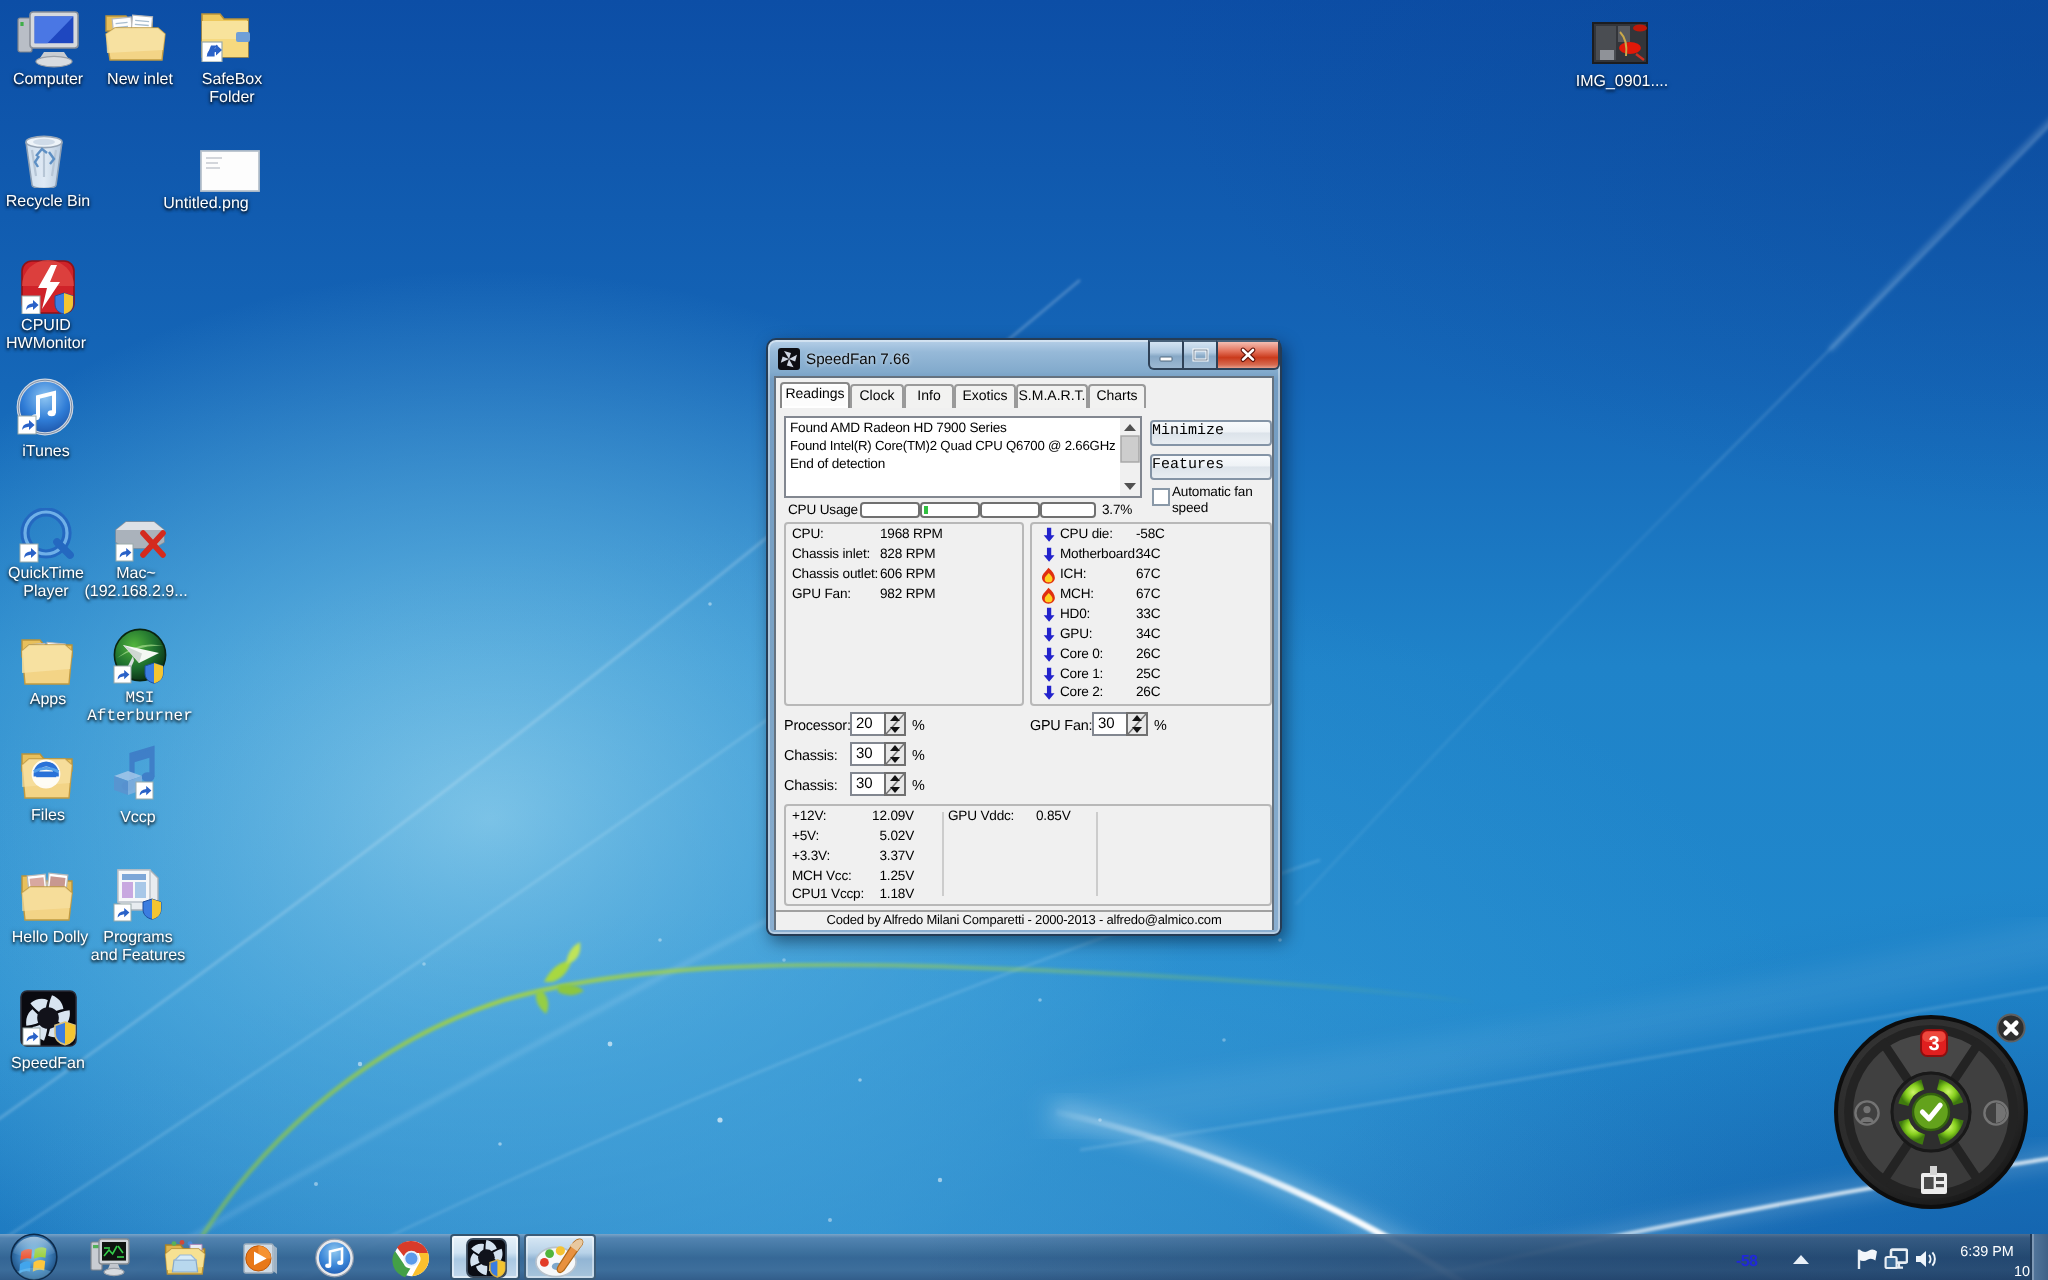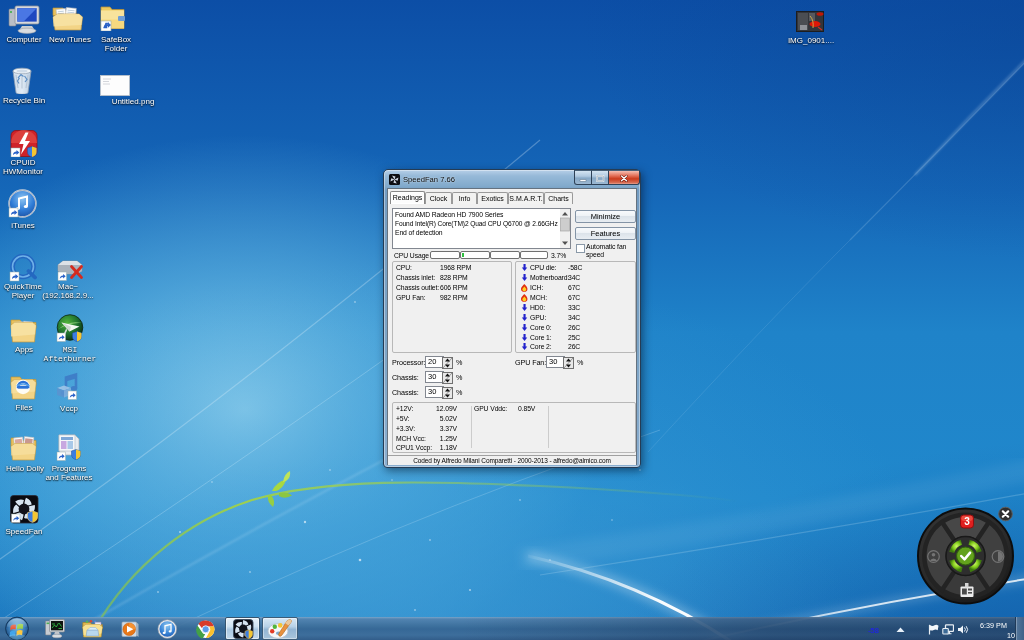--- a/index.html
+++ b/index.html
@@ -7,21 +7,21 @@
 #page{position:absolute;left:0;top:0;width:1024px;height:640px;overflow:hidden;}
 .abs{position:absolute;}
 .lbl{position:absolute;color:#fff;font-size:8px;line-height:9.4px;text-align:center;text-shadow:0 1px 1.5px rgba(0,0,0,.9),0 0 2px rgba(0,0,0,.5);white-space:nowrap;}
 
 #win{position:absolute;left:383px;top:169px;width:256px;height:297px;border-radius:5px 5px 4px 4px;
  background:linear-gradient(180deg,#b7d0e8 0,#96b9d8 6px,#82aacc 16px,#739cc2 20px,#7ca4c6 60%,#8aaed0 100%);
  border:1px solid #253c55;box-shadow:0 0 0 1px rgba(255,255,255,.4) inset,2px 3px 8px rgba(0,15,35,.5);}
 #client{position:absolute;left:3px;top:18px;width:248px;height:275px;background:#f0f0f0;border:1px solid #65727f;}
 .w{position:absolute;font-size:6.8px;color:#000;white-space:nowrap;letter-spacing:-0.1px;}
 .w8{position:absolute;font-size:7.2px;color:#000;white-space:nowrap;letter-spacing:-0.1px;}
-.btn{position:absolute;height:11px;border:1px solid #8494a6;border-radius:2px;background:linear-gradient(180deg,#f8fafc 0,#eef2f6 45%,#dce3ea 50%,#e8edf2 100%);font-size:7.5px;text-align:center;line-height:11px;color:#000;}
+.btn{position:absolute;height:11px;border:1px solid #8494a6;border-radius:2px;background:linear-gradient(180deg,#f8fafc 0,#eef2f6 45%,#dce3ea 50%,#e8edf2 100%);font-size:7.5px;line-height:11px;color:#000;font-family:Liberation Mono, monospace;}
 .gbox{position:absolute;border:1px solid #b8b8b8;border-radius:2px;}
 .tab{position:absolute;height:11px;border:1px solid #9a9a9a;border-bottom:none;background:#f2f2f1;text-align:center;line-height:11px;border-radius:2px 2px 0 0;font-size:7px;color:#000;}
 .spinval{position:absolute;width:15px;height:10px;border:1px solid #828790;background:#fff;font-size:7.5px;line-height:10px;padding-left:2px;color:#000;}
 .spinbtn{position:absolute;width:11px;height:12px;}
 .cap{position:absolute;height:13px;border:1px solid #2e4157;border-top:1px solid #476078;}
 </style>
 </head>
 <body>
 <div id="page">
 
@@ -155,21 +155,21 @@
           <rect x="13.5" y="4" width="10" height="15" fill="#ffffff" stroke="#b9b9b9" stroke-width="0.6"></rect>
           <g stroke="#a8bdce" stroke-width="0.7">
             <path d="M15,6.5 h7"></path>
             <path d="M15,8.5 h7"></path>
             <path d="M15,10.5 h5"></path>
           </g>
         </g>
   <path d="M1,13 l4.5,-3 21.5,0 3.5,3 -1.5,13 -26,0 z" fill="#f3d486" stroke="#c09a42" stroke-width="0.7"></path>
   <path d="M1,13 l4.5,-3 21.5,0 3.5,3 -1,8 -28,1.5 z" fill="#f8e3a8" opacity="0.8"></path>
  </svg>
- <div class="lbl" style="left:40px;top:35px;width:60px;">New iTunes</div>
+ <div class="lbl" style="left:40px;top:35px;width:60px;">New inlet</div>
 
  <svg class="abs" style="left:100px;top:4px" width="25" height="27">
   <path d="M1,3 l9,0 2,2.5 12,0 0,19 -23,0 z" fill="#eec95e" stroke="#b8923a" stroke-width="0.8"></path>
   <path d="M1,6.5 h23 v18 h-23 z" fill="#f6d97f"></path>
   <path d="M1,6.5 h23 v9 h-23 z" fill="#fae7a8" opacity="0.7"></path>
   <rect x="18" y="12" width="7" height="5" rx="1" fill="#6f9fd8"></rect>
   <rect x="1" y="17" width="10" height="10" fill="#fff" stroke="#9aa" stroke-width="0.6"></rect>
   <path d="M3,24 l4,0 0,-2.5 -1.8,0 3.6,-3 -3.6,0 0,0 z" fill="#2a62c8" transform="translate(0.3,0.3)"></path>
   <path d="M3.5,24 q0,-3.5 4.5,-4 l0,-1.8 3,2.8 -3,2.8 0,-1.8 q-3,0.3 -4.5,2 z" fill="#2a62c8"></path>
  </svg>
@@ -192,21 +192,21 @@
  <div class="lbl" style="left:-6px;top:96px;width:60px;">Recycle Bin</div>
 
  <svg class="abs" style="left:100px;top:75px" width="30" height="21">
   <rect x="0.5" y="0.5" width="29" height="20" fill="#fdfdfd" stroke="#b9c2cc" stroke-width="0.9"></rect>
   <g stroke="#c9ccd2" stroke-width="0.8">
           <path d="M3,4 h8"></path>
           <path d="M3,6.5 h6"></path>
           <path d="M3,9 h7"></path>
         </g>
  </svg>
- <div class="lbl" style="left:102px;top:97px;width:62px;">Untitled.png</div>
+ <div class="lbl" style="left:72px;top:97px;width:62px;">Untitled.png</div>
 
  <svg class="abs" style="left:9px;top:130px" width="31" height="27">
   <rect x="2" y="0.5" width="26" height="26" rx="5" fill="#cf2229" stroke="#8e1217" stroke-width="0.8"></rect>
   <path d="M2,13 a13,13 0 0 1 26,0 z" fill="#e04a44" opacity="0.75"></path>
   <path d="M16.5,2.5 L10,14 h4.5 L12,24.5 L21,11 h-5 L19.5,2.5 z" fill="#fff"></path>
   <g transform="translate(18,16)">
           <path d="M5,0.5 L9.5,2 V6 C9.5,8.8 7.6,10.4 5,11 C2.4,10.4 0.5,8.8 0.5,6 V2 z" fill="#3b7de0" stroke="#1d4e9e" stroke-width="0.5"></path>
           <path d="M5,0.5 L9.5,2 V6 C9.5,8.8 7.6,10.4 5,11 z" fill="#f4c531"></path>
         </g>
   <rect x="2" y="18" width="9" height="9" fill="#fff" stroke="#9aa" stroke-width="0.5"></rect>

